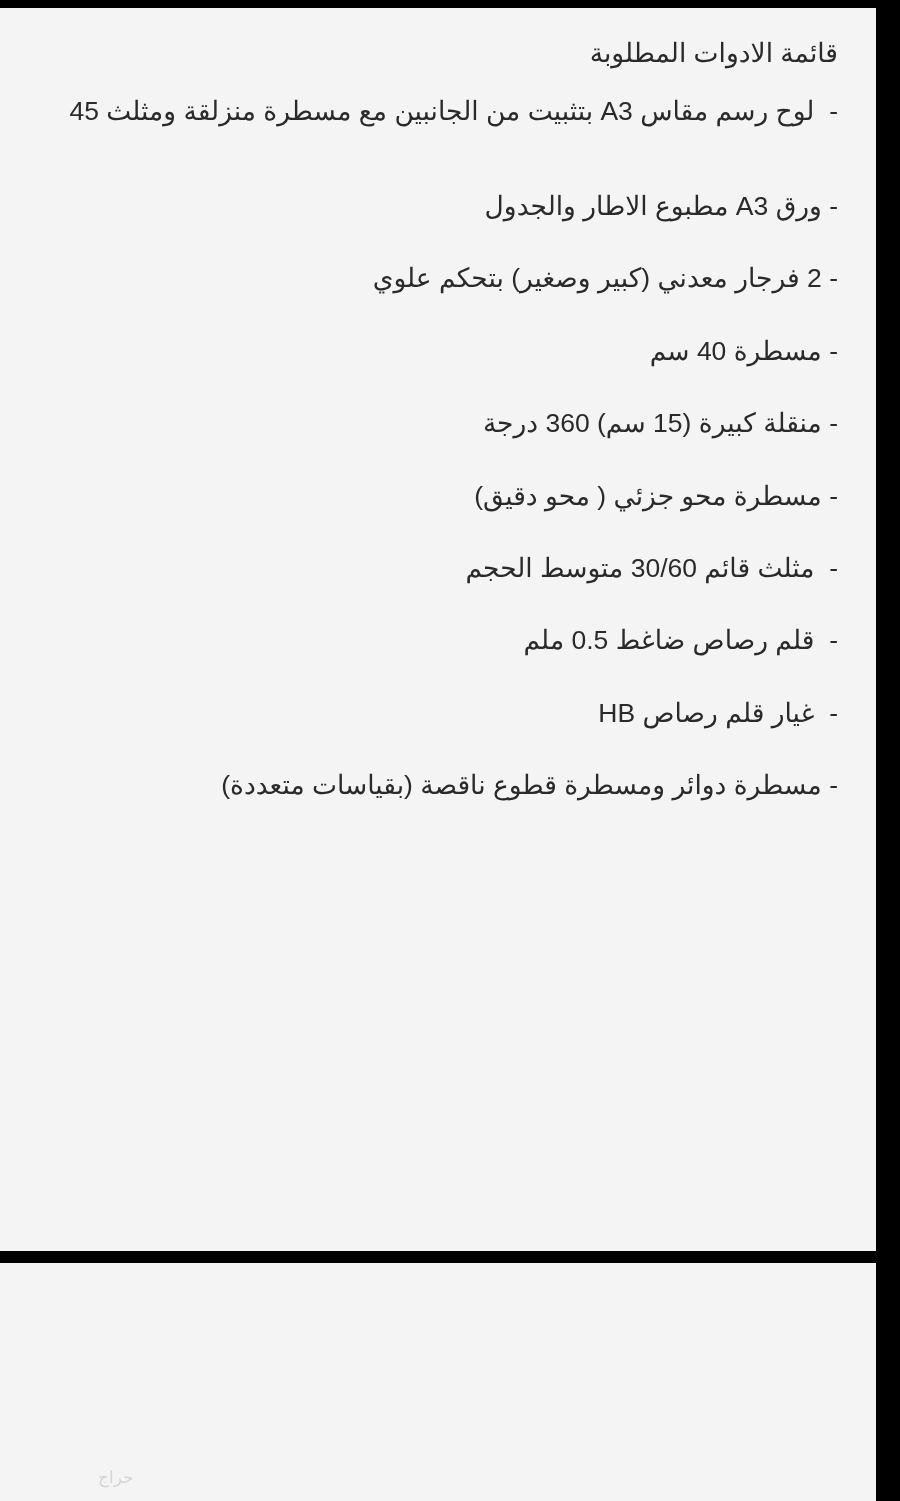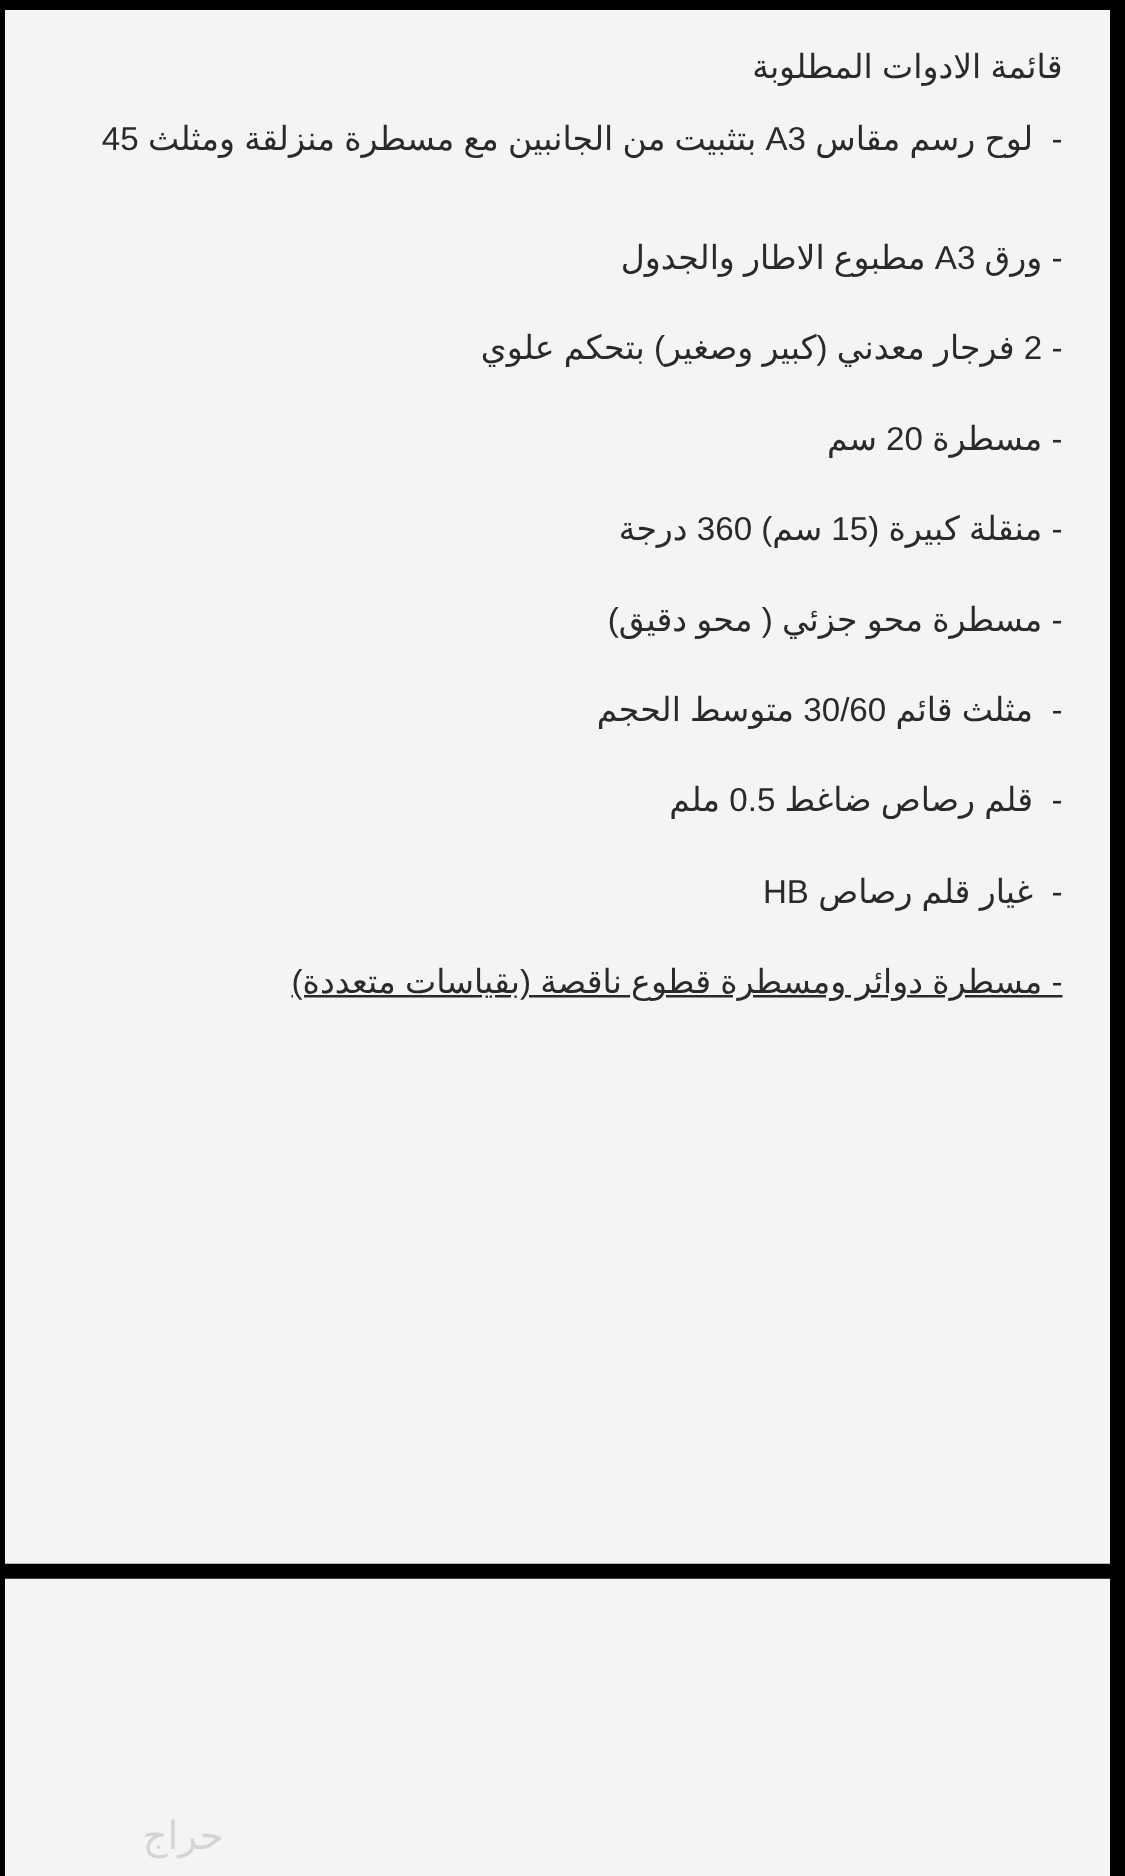--- a/index.html
+++ b/index.html
@@ -12,21 +12,21 @@
     height: 1501px;
     font-family: "Liberation Sans", sans-serif;
     overflow: hidden;
   }
   .page {
     position: relative;
     width: 820px;
     height: 1501px;
     background: #000000;
     box-sizing: border-box;
-    padding: 8px 12px 0 8px;
+    padding: 8px 24px 0 8px;
   }
   .card {
     background: #f4f4f4;
     width: 884px;
     box-sizing: border-box;
     padding: 26px 38px 30px 38px;
     direction: rtl;
     text-align: right;
   }
   .card-top {
@@ -47,46 +47,45 @@
     font-weight: 400;
   }
   .line.title {
     margin-bottom: 20px;
   }
   .line.first-item {
     margin-bottom: 56px;
   }
   .line:last-child {
     margin-bottom: 0;
-    text-decoration: underline;
   }
   .watermark {
     position: absolute;
     bottom: 14px;
-    left: 34px;
-    font-size: 31px;
+    left: 18px;
+    font-size: 17px;
     color: #cfcfcf;
     letter-spacing: 1px;
     font-family: "DejaVu Sans", sans-serif;
     opacity: 0.85;
     user-select: none;
   }
 </style>
 </head>
 <body>
 
 <div class="page">
 
   <div class="card card-top">
 
     <p class="line title">قائمة الادوات المطلوبة</p>
     <p class="line first-item">-  لوح رسم مقاس A3 بتثبيت من الجانبين مع مسطرة منزلقة ومثلث 45</p>
     <p class="line">- ورق A3 مطبوع الاطار والجدول</p>
     <p class="line">- 2 فرجار معدني (كبير وصغير) بتحكم علوي</p>
-    <p class="line">- مسطرة 20 سم</p>
+    <p class="line">- مسطرة 40 سم</p>
     <p class="line">- منقلة كبيرة (15 سم) 360 درجة</p>
     <p class="line">- مسطرة محو جزئي ( محو دقيق)</p>
     <p class="line">-  مثلث قائم 30/60 متوسط الحجم</p>
     <p class="line">-  قلم رصاص ضاغط 0.5 ملم</p>
     <p class="line">-  غيار قلم رصاص HB</p>
     <p class="line">- مسطرة دوائر ومسطرة قطوع ناقصة (بقياسات متعددة)</p>
   </div>
 
   <div class="card card-bottom">
   </div>

